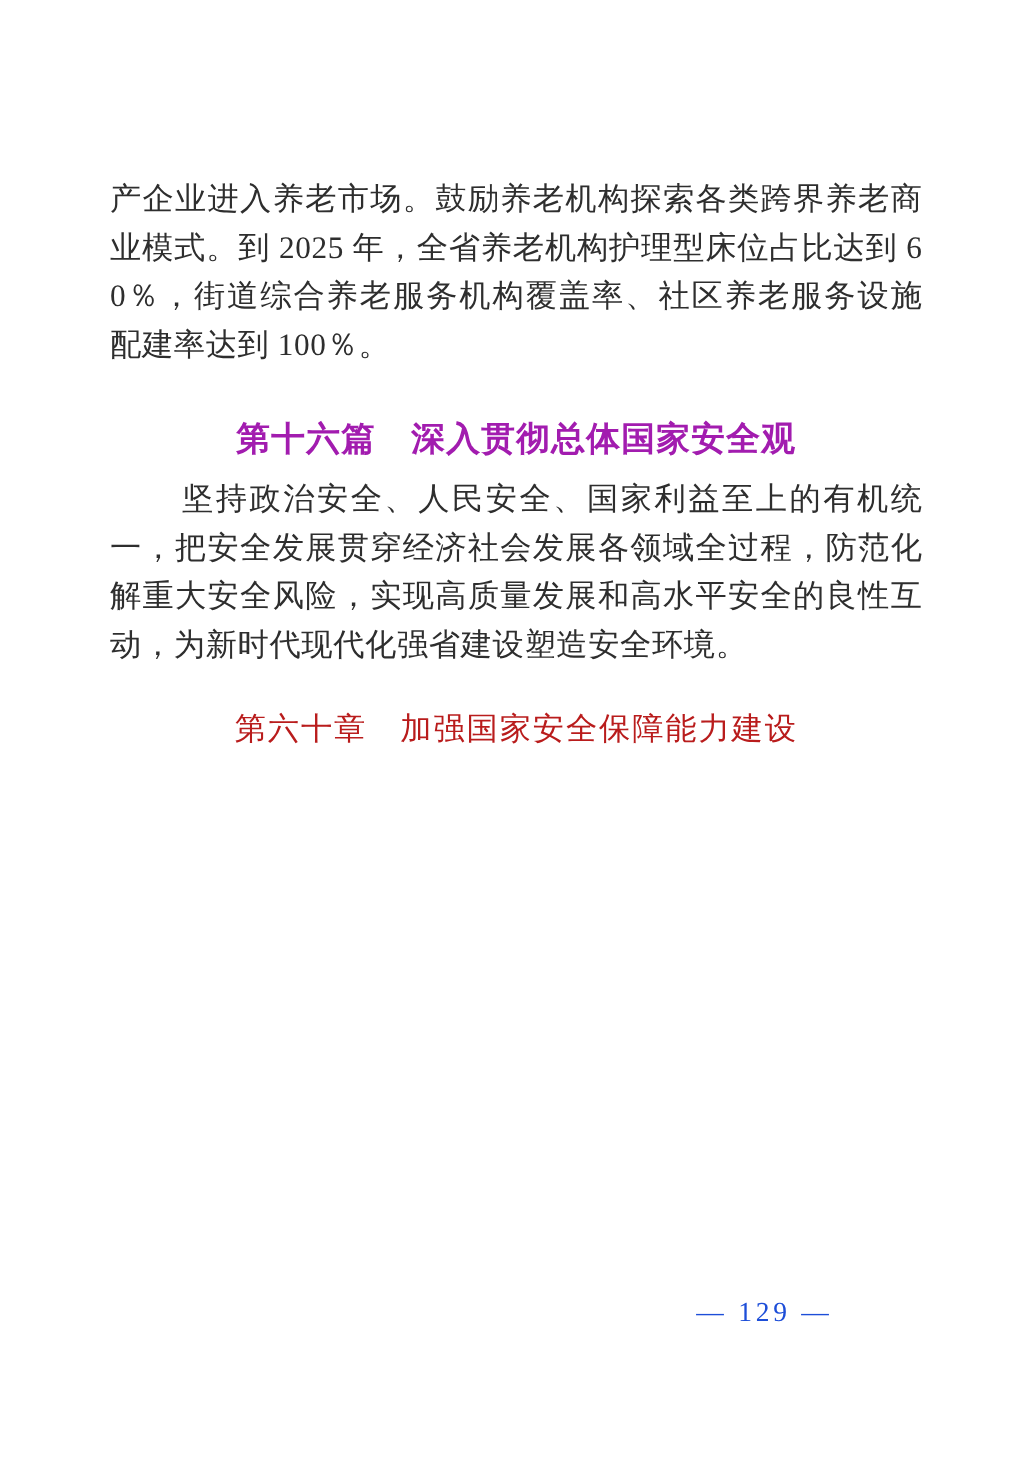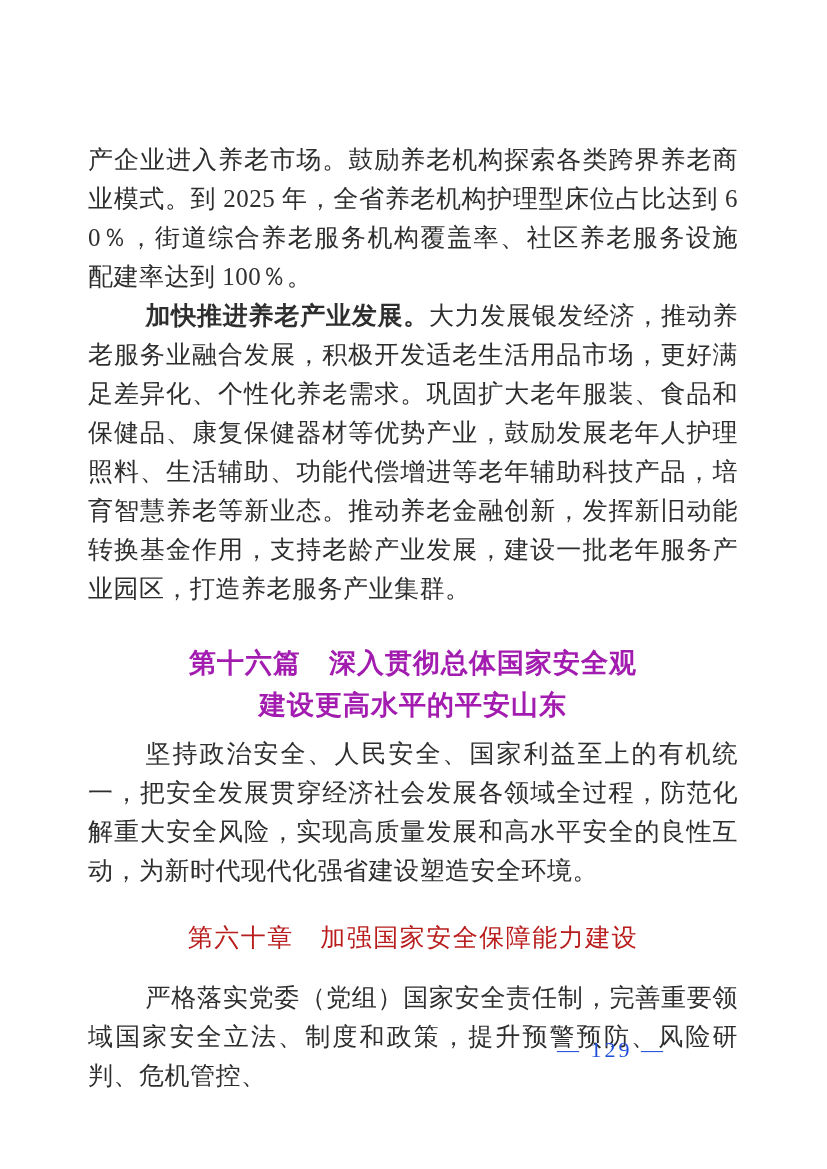--- a/index.html
+++ b/index.html
@@ -66,29 +66,26 @@
   }
 </style>
 </head>
 <body>
 
 <div class="page">
   <main class="content">
 
     <p class="body-text">产企业进入养老市场。鼓励养老机构探索各类跨界养老商业模式。到 2025 年，全省养老机构护理型床位占比达到 60％，街道综合养老服务机构覆盖率、社区养老服务设施配建率达到 100％。</p>
 
-    <p class="body-text indent"><strong class="lead">加快推进养老产业发展。</strong><span>大力发展银发经济，推动养老服务业融合发展，积极开发适老生活用品市场，更好满足差异化、个性化养老需求。巩固扩大老年服装、食品和保健品、康复保健器材等优势产业，鼓励发展老年人护理照料、生活辅助、功能代偿增进等老年辅助科技产品，培育智慧养老等新业态。推动养老金融创新，发挥新旧动能转换基金作用，支持老龄产业发展，建设一批老年服务产业园区，打造养老服务产业集群。</span></p>
 
     <h1 class="part-title">
       <span class="line">第十六篇　深入贯彻总体国家安全观</span>
-      <span class="line">建设更高水平的平安山东</span>
     </h1>
 
     <p class="body-text indent after-part">坚持政治安全、人民安全、国家利益至上的有机统一，把安全发展贯穿经济社会发展各领域全过程，防范化解重大安全风险，实现高质量发展和高水平安全的良性互动，为新时代现代化强省建设塑造安全环境。</p>
 
     <h2 class="chapter-title">第六十章　加强国家安全保障能力建设</h2>
 
-    <p class="body-text indent after-chapter">严格落实党委（党组）国家安全责任制，完善重要领域国家安全立法、制度和政策，提升预警预防、风险研判、危机管控、</p>
 
   </main>
 
   <div class="page-number">— 129 —</div>
 </div>
 
 </body></html>

